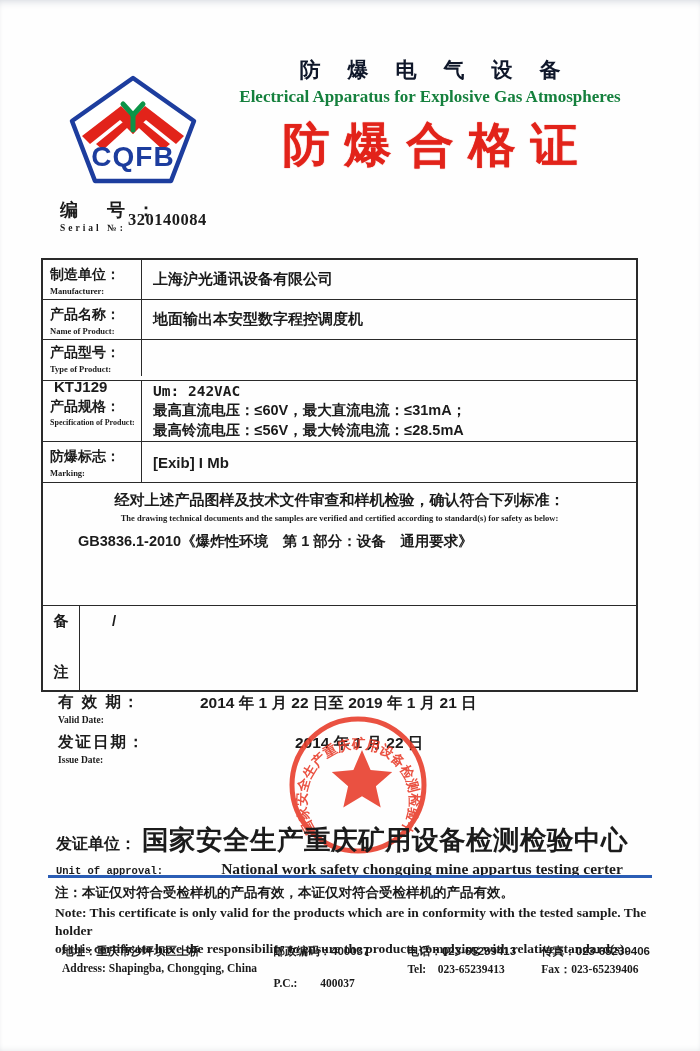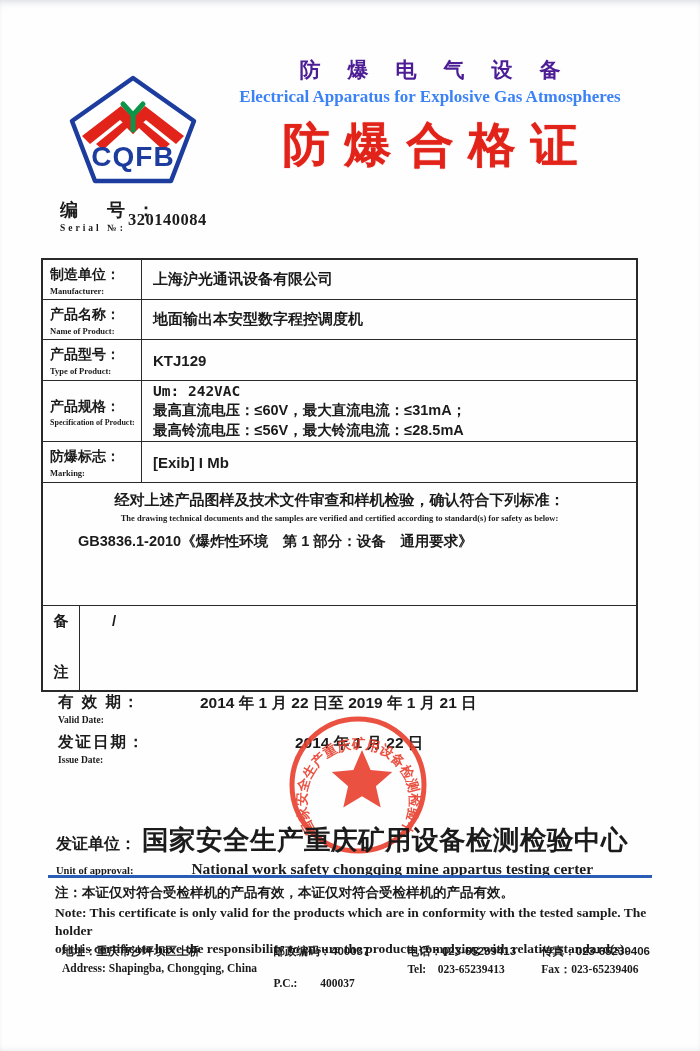--- a/index.html
+++ b/index.html
@@ -13,25 +13,25 @@
   .page{
     position:relative;width:700px;height:1051px;overflow:hidden;
     background:#fefefe;
     box-shadow:inset 0 6px 10px -6px #c9ced6, inset 0 -4px 8px -6px #d6dade;
   }
   
   .logo{position:absolute;left:66px;top:74px;width:134px;height:112px;}
   .hdr{position:absolute;left:205px;top:56px;width:450px;text-align:center;}
   .hdr-cn{
     font-size:21px;font-weight:700;letter-spacing:27px;margin-right:-27px;
-    color:#4c1d95;white-space:nowrap;
+    color:#0f172a;white-space:nowrap;
   }
   .hdr-en{
     font-family:"Liberation Serif",serif;font-weight:700;font-size:17px;
-    margin-top:3px;color:#3b82f6;white-space:nowrap;
+    margin-top:3px;color:#15803d;white-space:nowrap;
   }
   .hdr-red{
     color:var(--red);font-size:47px;font-weight:900;letter-spacing:15px;margin-right:-15px;
     margin-top:7px;white-space:nowrap;text-shadow:0 0 1px var(--red);
   }
   .hdr-cert{
     font-family:"DejaVu Sans Mono",monospace;font-weight:700;font-size:16.5px;
     letter-spacing:1px;word-spacing:34px;margin-top:7px;color:#121212;white-space:nowrap;
   }
   
@@ -81,21 +81,21 @@
   .issue-row{position:relative;margin-top:7px;}
   .issue-value{position:absolute;left:237px;top:1px;font-size:15.5px;font-weight:700;}
   
   .stamp{position:absolute;left:286px;top:712px;width:144px;height:147px;opacity:.88;}
   
   .approval{position:absolute;left:56px;top:822px;width:596px;}
   .appr-row1{display:flex;align-items:baseline;}
   .appr-label-cn{font-size:16px;font-weight:700;white-space:nowrap;margin-top:8px;}
   .appr-value-cn{font-size:26.5px;font-weight:900;letter-spacing:.5px;margin-left:6px;white-space:nowrap;}
   .appr-row2{display:flex;align-items:baseline;margin-top:2px;}
-  .appr-label-en{font-family:Liberation Serif, serif;font-weight:700;font-size:10.5px;white-space:nowrap;}
+  .appr-label-en{font-family:Liberation Mono, monospace;font-weight:700;font-size:10.5px;white-space:nowrap;}
   .appr-value-en{font-family:"Liberation Serif",serif;font-weight:700;font-size:15.5px;margin-left:58px;white-space:nowrap;text-align:center;}
   .blue-line{position:absolute;left:48px;top:875px;width:604px;height:3px;background:var(--lineblue);}
   
   .note{position:absolute;left:55px;top:884px;width:606px;}
   .note-cn{font-size:13.5px;font-weight:700;}
   .note-en{font-family:"Liberation Serif",serif;font-weight:700;font-size:13.5px;line-height:18px;margin-top:2px;}
   
   .contact{position:absolute;left:62px;top:944px;width:588px;display:flex;}
   .c-col{display:flex;flex-direction:column;}
   .c-cn{font-size:11.5px;font-weight:700;white-space:nowrap;}
@@ -150,21 +150,21 @@
     </div>
 
     <div class="trow" style="height:40px;">
       <div class="tlabel">
         <span class="cn">产品名称：</span>
         <span class="en">Name of Product:</span>
       </div>
       <div class="tvalue">地面输出本安型数字程控调度机</div>
     </div>
 
-    <div class="trow" style="height:41px;">
+    <div class="trow" style="height:41px;flex-direction:column;">
       <div class="tlabel">
         <span class="cn">产品型号：</span>
         <span class="en">Type of Product:</span>
       </div>
       <div class="tvalue mono">KTJ129</div>
     </div>
 
     <div class="trow" style="height:61px;">
       <div class="tlabel">
         <span class="cn">产品规格：</span>

